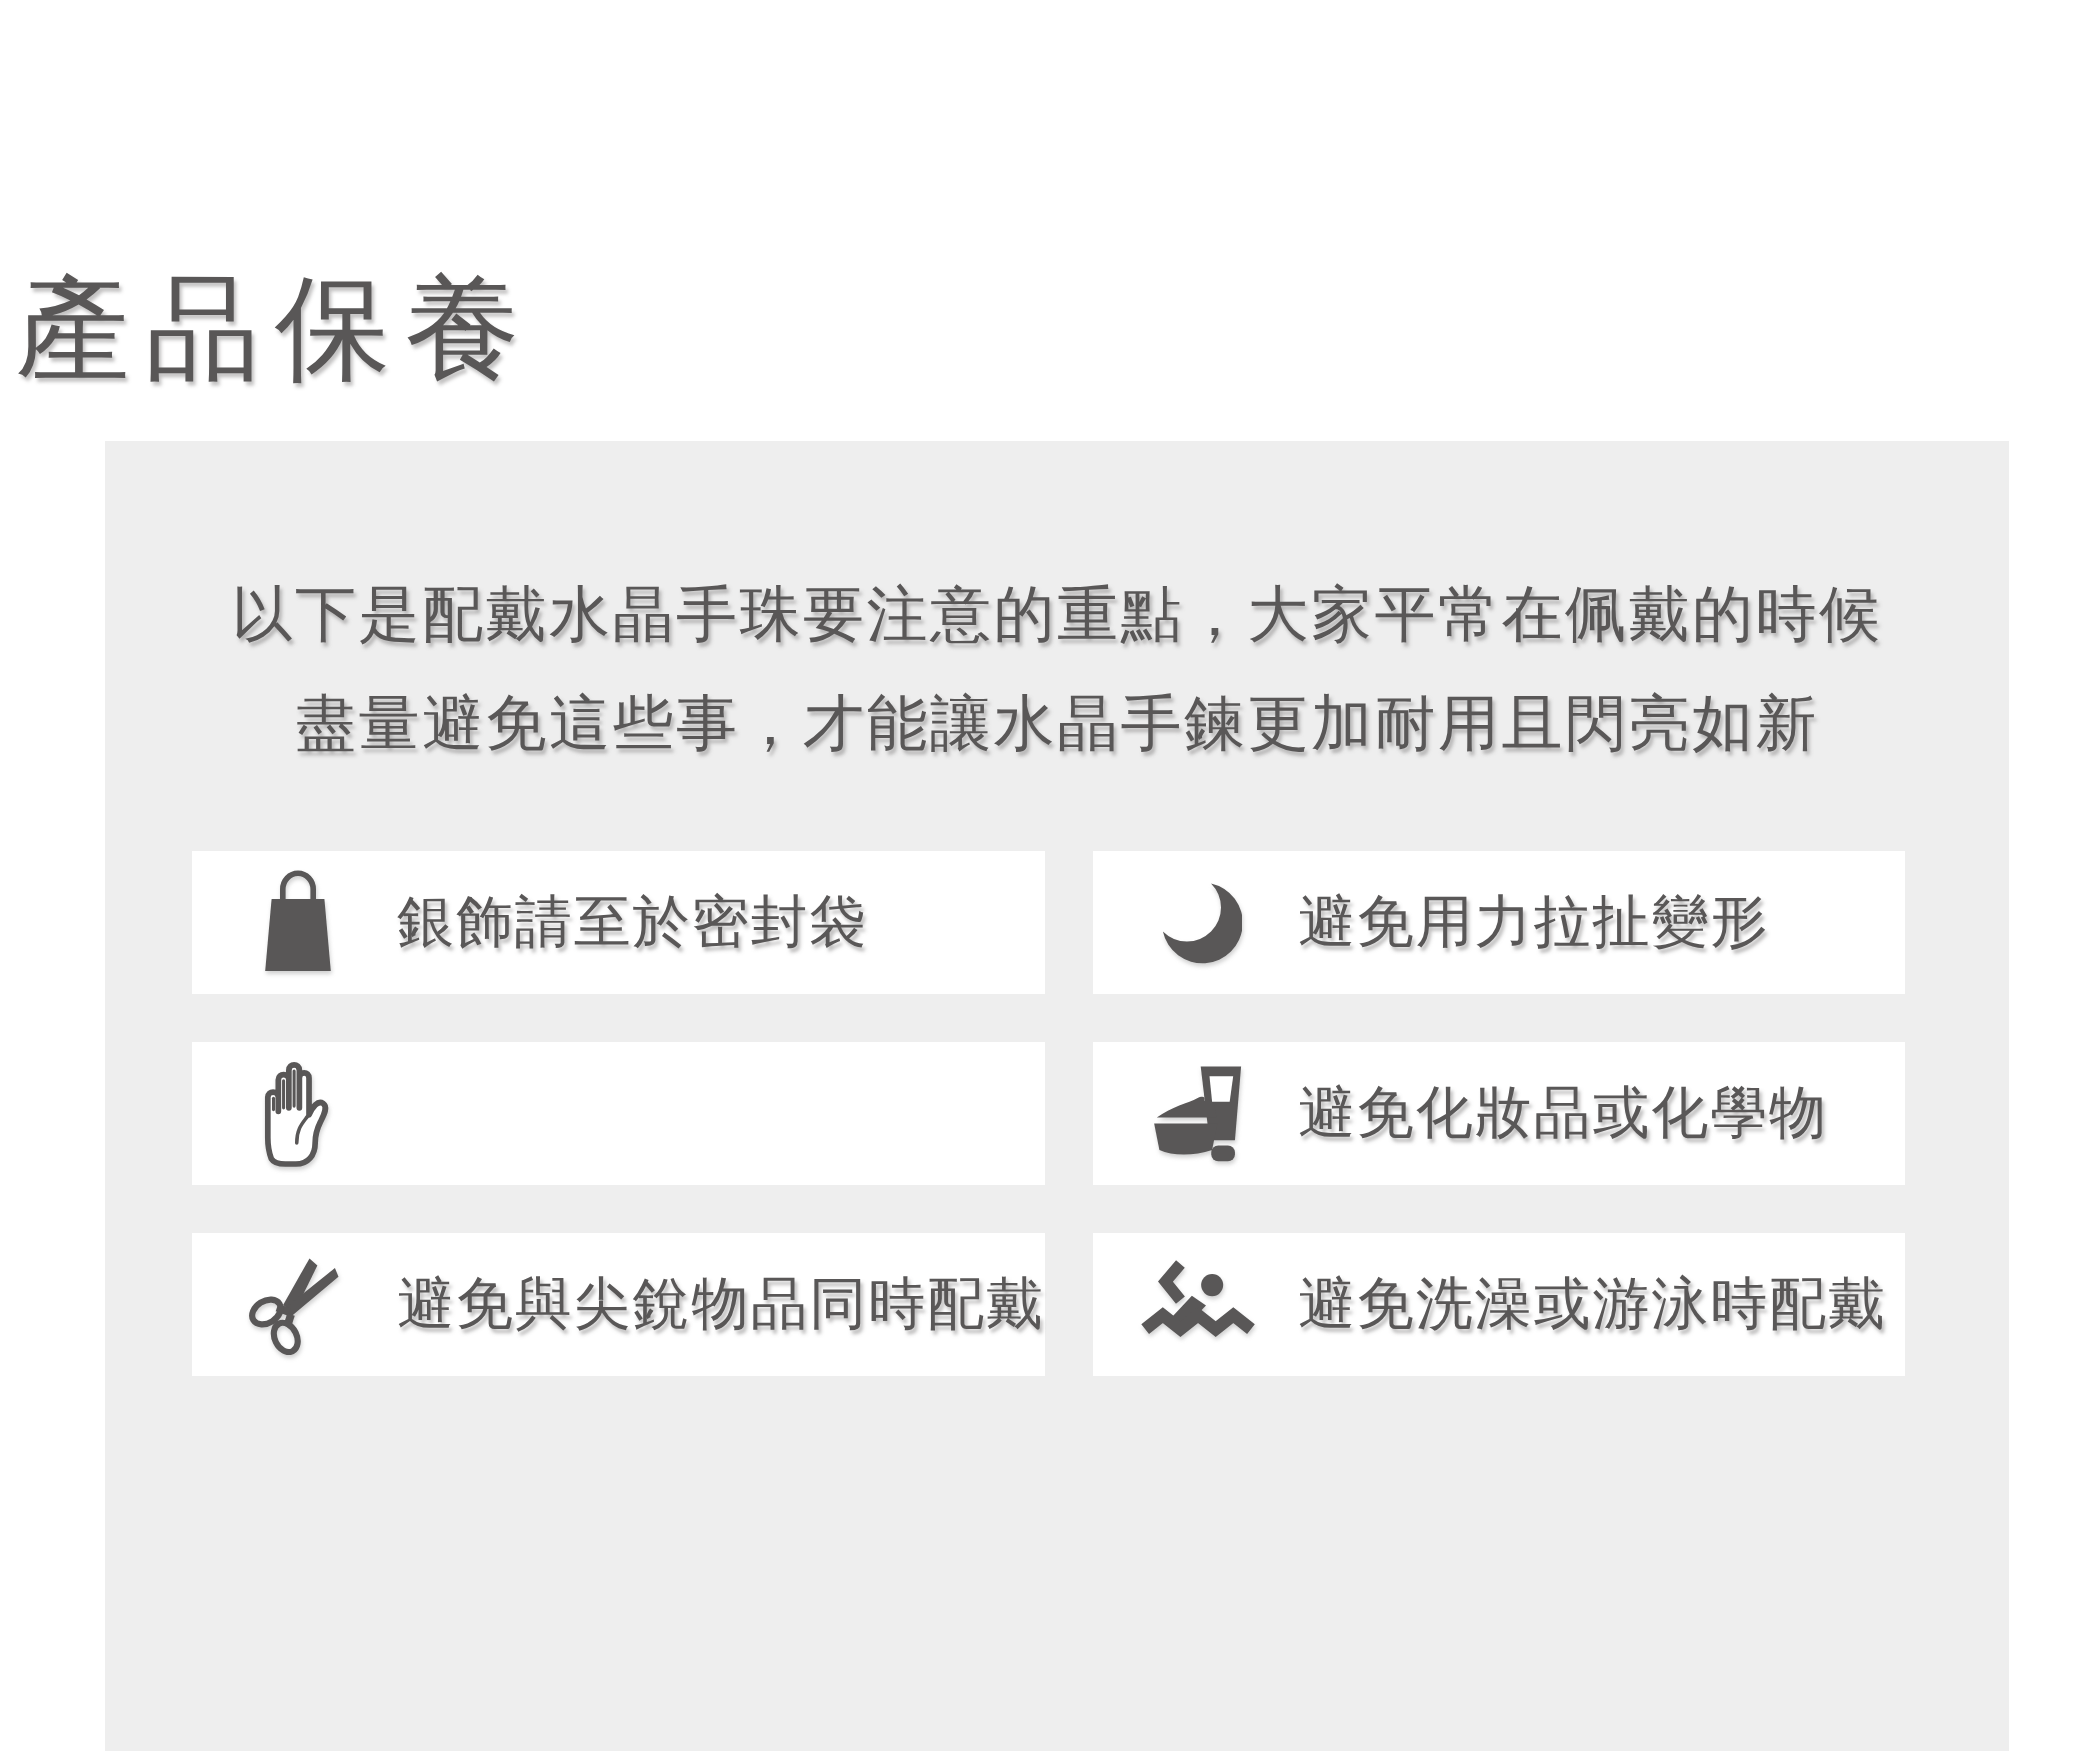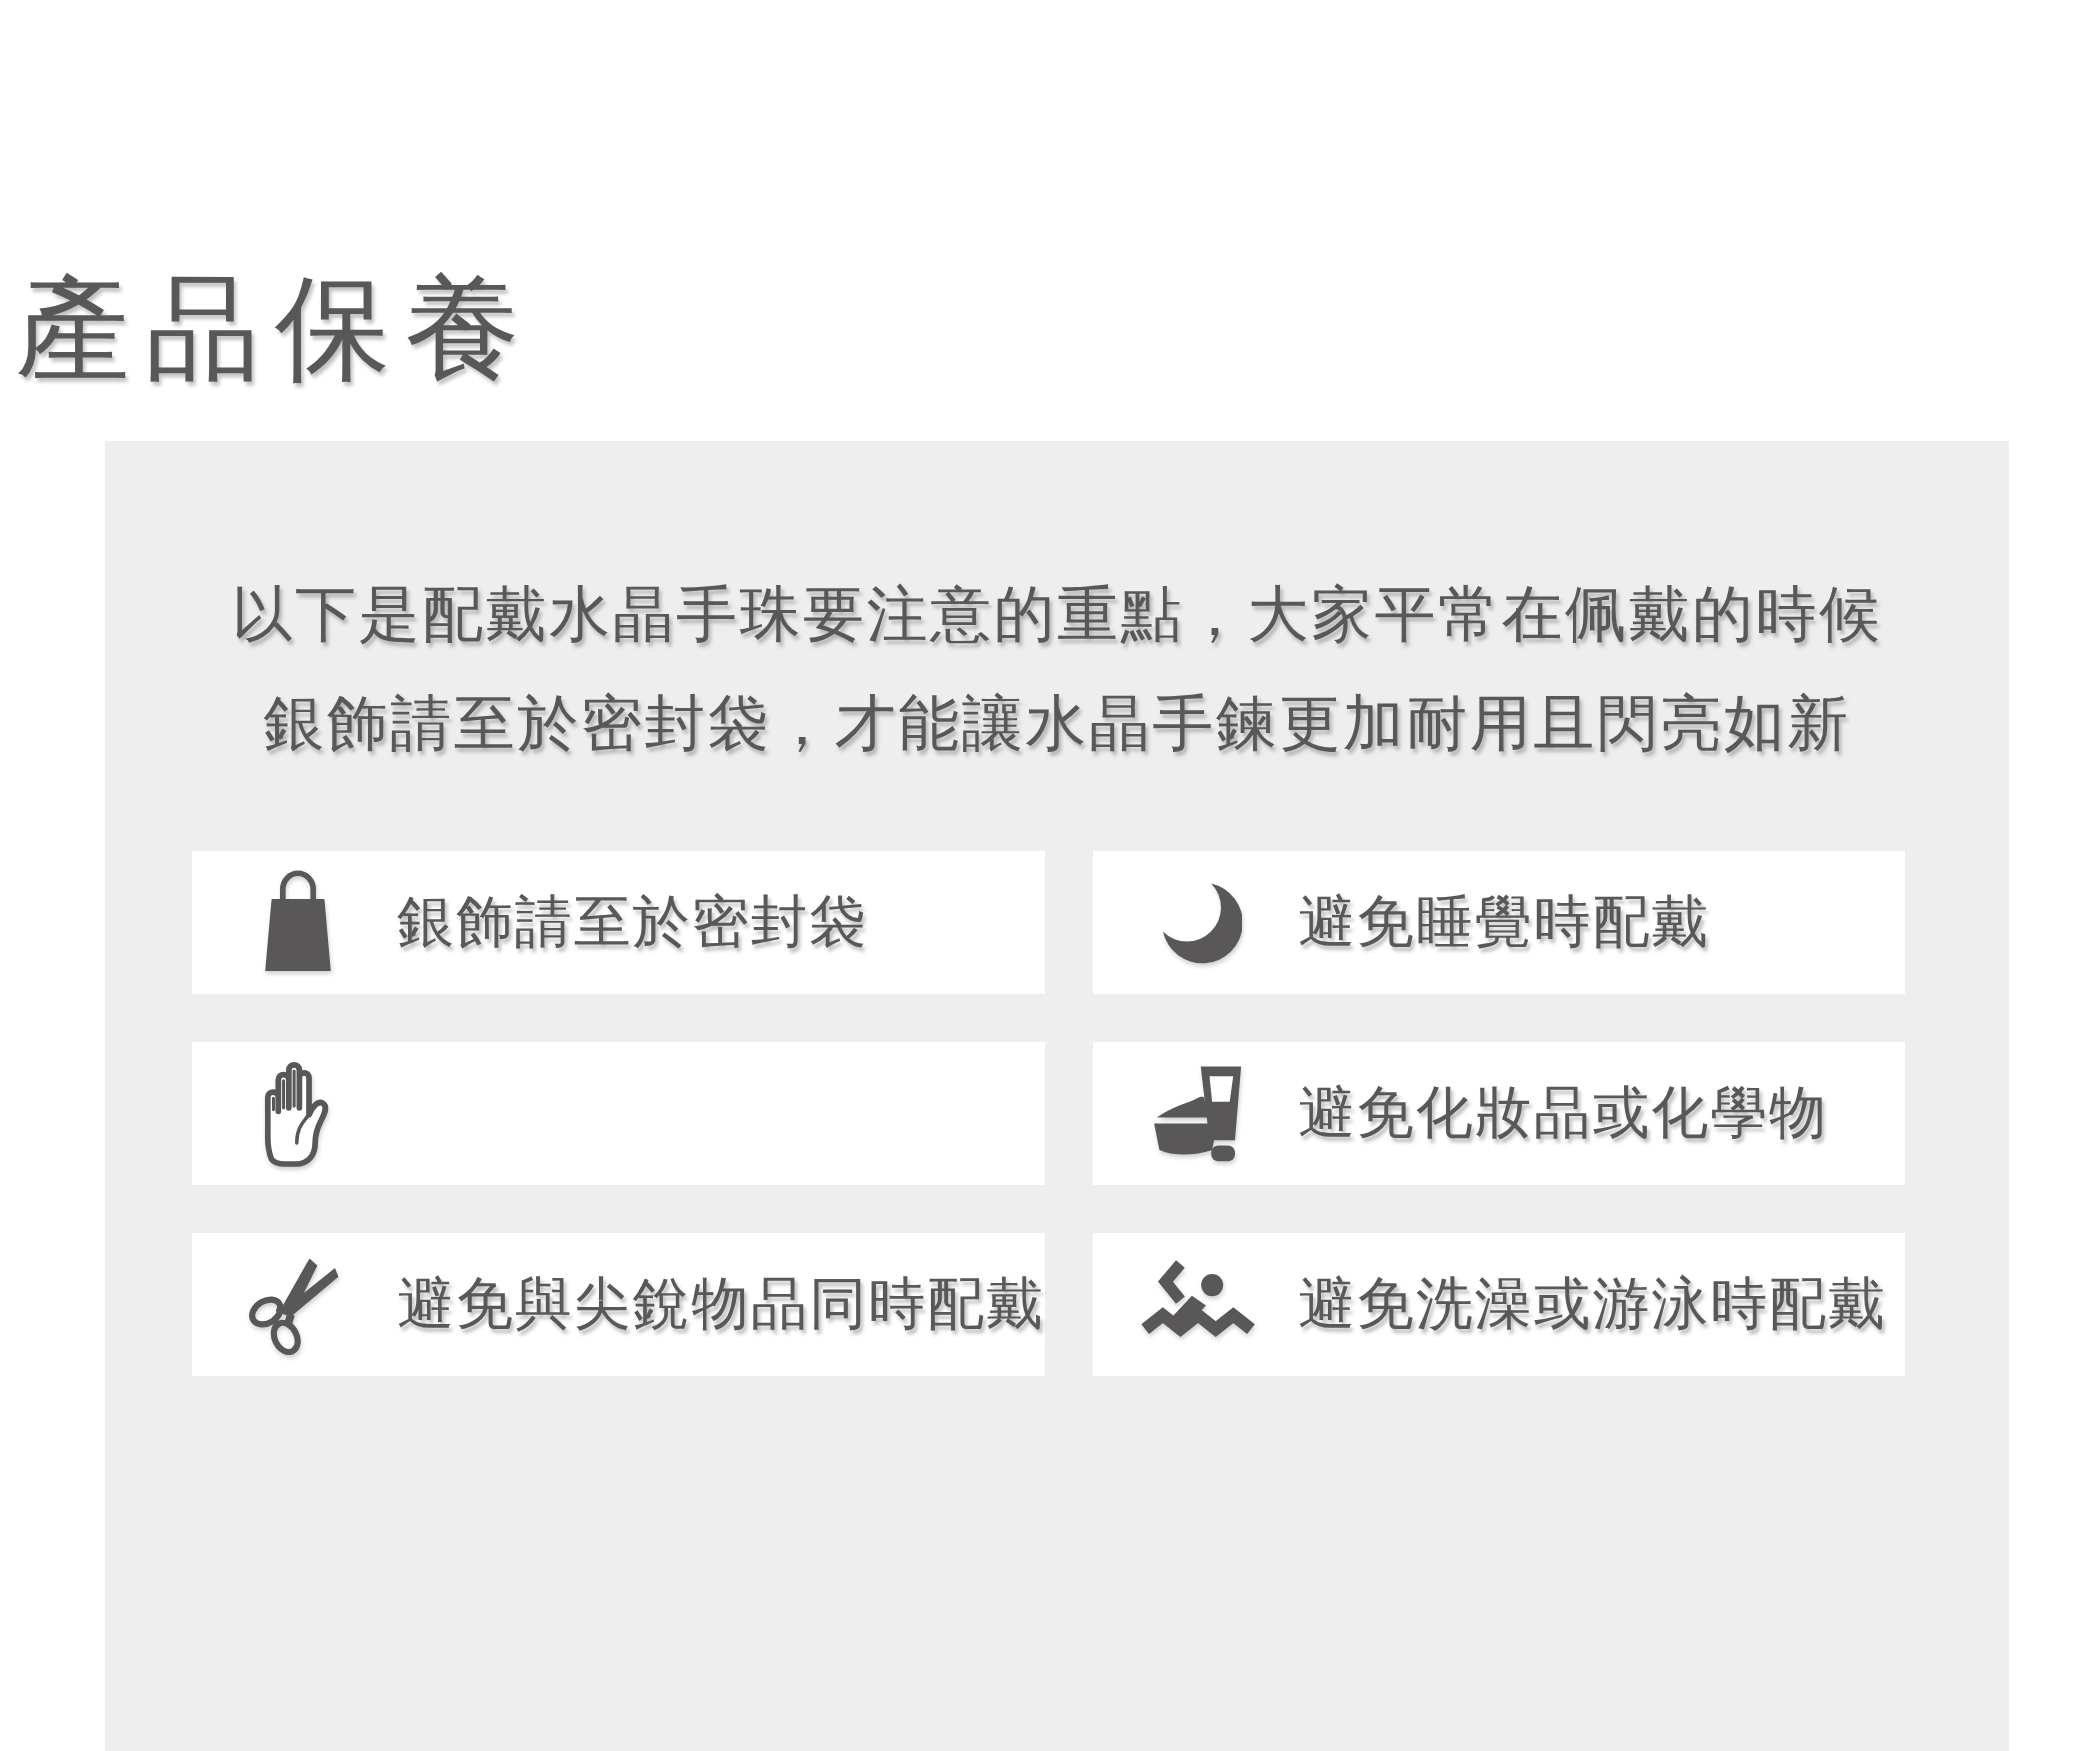--- a/index.html
+++ b/index.html
@@ -54,42 +54,42 @@
 </style>
 </head>
 <body>
 
 <h1 class="page-title">產品保養</h1>
 
 <div class="panel">
 
   <div class="intro">
     <div>以下是配戴水晶手珠要注意的重點，大家平常在佩戴的時候</div>
-    <div>銀飾請至於密封袋，才能讓水晶手鍊更加耐用且閃亮如新</div>
+    <div>盡量避免這些事，才能讓水晶手鍊更加耐用且閃亮如新</div>
   </div>
 
   <div class="cards">
 
     <div class="card">
       <span class="icon-box">
         <svg width="80" height="109" viewBox="0 0 100 135" aria-hidden="true">
           <path class="ic-stroke" stroke-width="7" d="M31,46 L31,26 a19,20 0 0 1 38,0 L69,46"></path>
           <polygon class="ic" points="17,38 83,38 91,128 9,128"></polygon>
         </svg>
       </span>
       <span class="card-label">銀飾請至於密封袋</span>
     </div>
 
     <div class="card">
       <span class="icon-box">
         <svg width="86" height="86" viewBox="0 0 100 100" aria-hidden="true">
           <path class="ic" d="M64,4 A47,47 0 1 1 8,60 A38,38 0 1 0 64,4 Z"></path>
         </svg>
       </span>
-      <span class="card-label">避免睡覺時配戴</span>
+      <span class="card-label">避免用力拉扯變形</span>
     </div>
 
     <div class="card">
       <span class="icon-box">
         <svg width="79" height="114" viewBox="0 0 90 130" aria-hidden="true">
           <path fill="#ffffff" stroke="#595757" stroke-width="6.5" stroke-linejoin="round" d="M14,116 C11,108 10,100 10,92 L10,46 C10,38 22,38 22,46 L22,62 L22,26 C22,18 34,18 34,26 L34,58 L34,15 C34,7 46,7 46,15 L46,58 L46,24 C46,16 57,16 57,24 L57,66 C61,57 67,49 73,53 C79,57 74,66 70,74 C66,82 64,90 64,98 C64,112 56,122 42,122 L30,122 C22,122 17,121 14,116 Z"></path>
           <path class="ic-stroke" stroke-width="3.5" stroke-linecap="round" d="M16.5,47 L16.5,60"></path>
           <path class="ic-stroke" stroke-width="3.5" stroke-linecap="round" d="M28,27 L28,58"></path>
           <path class="ic-stroke" stroke-width="3.5" stroke-linecap="round" d="M40,16 L40,56"></path>
           <path class="ic-stroke" stroke-width="4" stroke-linecap="round" d="M55,68 C49,76 43,82 43,98"></path>

